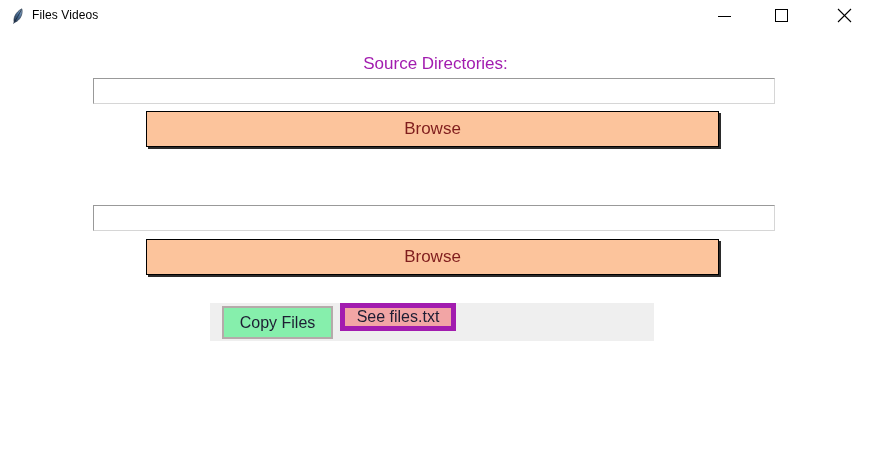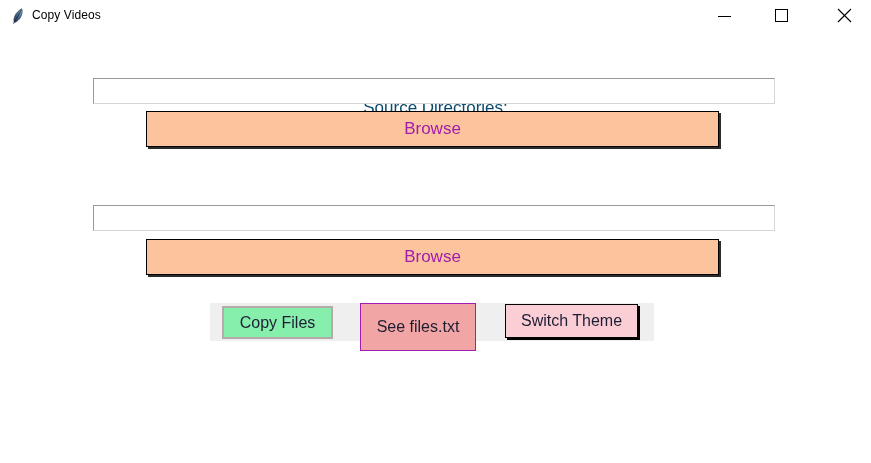--- a/index.html
+++ b/index.html
@@ -29,21 +29,21 @@
   }
   .btn-min   { left: 701px; }
   .btn-max   { left: 758px; }
   .btn-close { left: 821px; }
   .glyph-min { width: 13px; height: 0; border-top: 1px solid #000; margin-top: 2px; }
   .glyph-max { width: 13px; height: 13px; border: 1px solid #000; background: transparent; }
 
   
   .section-label {
     position: absolute; left: 0; width: 871px; text-align: center;
-    font-size: 17px; color: #0c4a6e; margin-top: 44px;
+    font-size: 17px; color: #a21caf;
   }
   .label-source { top: 54px; }
   .label-dest   { top: 180px; }
 
   
   .entry {
     position: absolute; left: 93px; width: 682px; height: 26px;
     background: #ffffff;
     border: 1px solid #a8a8a8;
     border-top-color: #999999; border-left-color: #999999;
@@ -54,21 +54,21 @@
   .entry-source { top: 78px; }
   .entry-dest   { top: 205px; }
 
   
   .browse-btn {
     position: absolute; left: 146px; width: 573px; height: 36px;
     background: #fcc49c;
     border: 1px solid #000000;
     box-shadow: 2px 2px 0 0 #2b2b2b;
     font-family: "Liberation Sans", sans-serif;
-    font-size: 17px; color: #a21caf;
+    font-size: 17px; color: #7f1d1d;
     text-align: center; cursor: default;
   }
   .browse-source { top: 111px; }
   .browse-dest   { top: 239px; }
 
   
   .action-strip {
     position: absolute; left: 210px; top: 303px; width: 444px; height: 38px;
     background: #efefef;
   }
@@ -77,23 +77,23 @@
     font-family: "Liberation Sans", sans-serif;
     font-size: 16px; color: #1d1d33;
     text-align: center; cursor: default;
   }
   .btn-copy {
     left: 222px; top: 306px; width: 111px; height: 33px;
     background: #86efac;
     border: 2px solid #b5aaaa;
   }
   .btn-see {
-    left: 360px; top: 303px; width: 116px; height: 48px;
+    left: 340px; top: 303px; width: 116px; height: 28px;
     background: #f2a5a5;
-    border: 1px solid #a21caf;
+    border: 5px solid #a21caf;
   }
   .btn-theme {
     left: 505px; top: 304px; width: 133px; height: 34px;
     background: #fbced6;
     border: 1px solid #000000;
     box-shadow: 2px 2px 0 0 #000000;
   }
 </style>
 </head>
 <body>
@@ -108,21 +108,21 @@
             <stop offset="0" stop-color="#24344c"></stop>
             <stop offset="0.55" stop-color="#4a6e96"></stop>
             <stop offset="1" stop-color="#9db8d2"></stop>
           </linearGradient>
         </defs>
         <path d="M4.2 14.5 C3.0 10.5 5.5 4.0 11.8 0.8 C12.6 3.0 12.2 7.5 9.6 10.8 C8.0 12.8 6.0 14.1 4.2 14.5 Z" fill="url(#fg)" stroke="#1d2a3c" stroke-width="0.6"></path>
         <path d="M4.4 14.2 C6.5 10.5 9.0 6.5 11.4 1.6" stroke="#16202e" stroke-width="0.7" fill="none"></path>
         <path d="M3.6 15.6 L4.6 13.6" stroke="#30435c" stroke-width="1" fill="none"></path>
       </svg>
     </span>
-    <span class="title-text">Copy Videos</span>
+    <span class="title-text">Files Videos</span>
 
     <button class="win-btn btn-min">
       <span class="glyph-min"></span>
     </button>
     <button class="win-btn btn-max">
       <span class="glyph-max"></span>
     </button>
     <button class="win-btn btn-close">
       <svg width="15" height="15" viewBox="0 0 15 15">
         <line x1="1" y1="1" x2="14" y2="14" stroke="#000" stroke-width="1.1"></line>
@@ -134,15 +134,14 @@
   <div class="section-label label-source">Source Directories:</div>
   <input class="entry entry-source" type="text" value="" style="">
   <button class="browse-btn browse-source">Browse</button>
 
   <input class="entry entry-dest" type="text" value="" style="">
   <button class="browse-btn browse-dest">Browse</button>
 
   <div class="action-strip"></div>
   <button class="action-btn btn-copy">Copy Files</button>
   <button class="action-btn btn-see">See files.txt</button>
-  <button class="action-btn btn-theme">Switch Theme</button>
 
 </div>
 
 </body></html>

